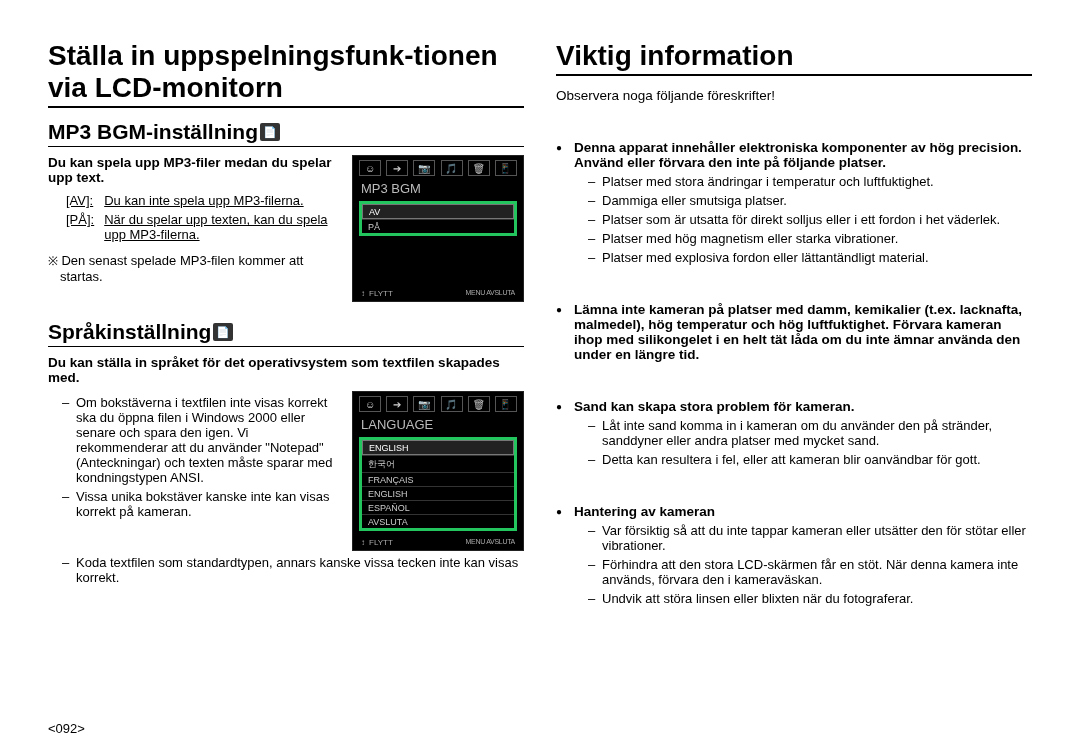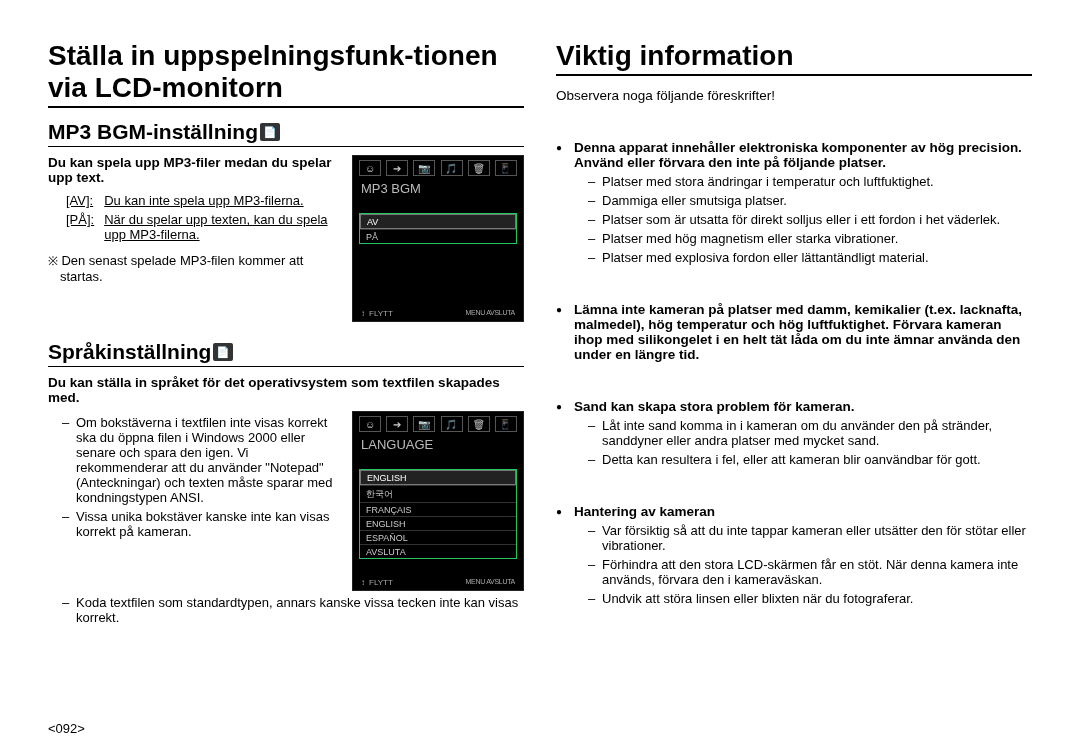--- a/index.html
+++ b/index.html
@@ -143,22 +143,22 @@
     justify-content: center;
     font-size: 10px;
     color: #ccc;
   }
   .screen .menu-title {
     font-size: 13px;
     color: #bbb;
     padding: 1px 4px;
   }
   .screen .menu-list {
-    border: 1px solid #22c55e;
-    margin: 16px 2px;
+    border: 3px solid #22c55e;
+    margin: 4px 2px;
   }
   .screen .menu-item {
     padding: 1.5px 6px;
     border-top: 1px solid #333;
     font-size: 9px;
     color: #ccc;
   }
   .screen .menu-item:first-child { border-top: none; }
   .screen .menu-item.sel {
     background: #222;

